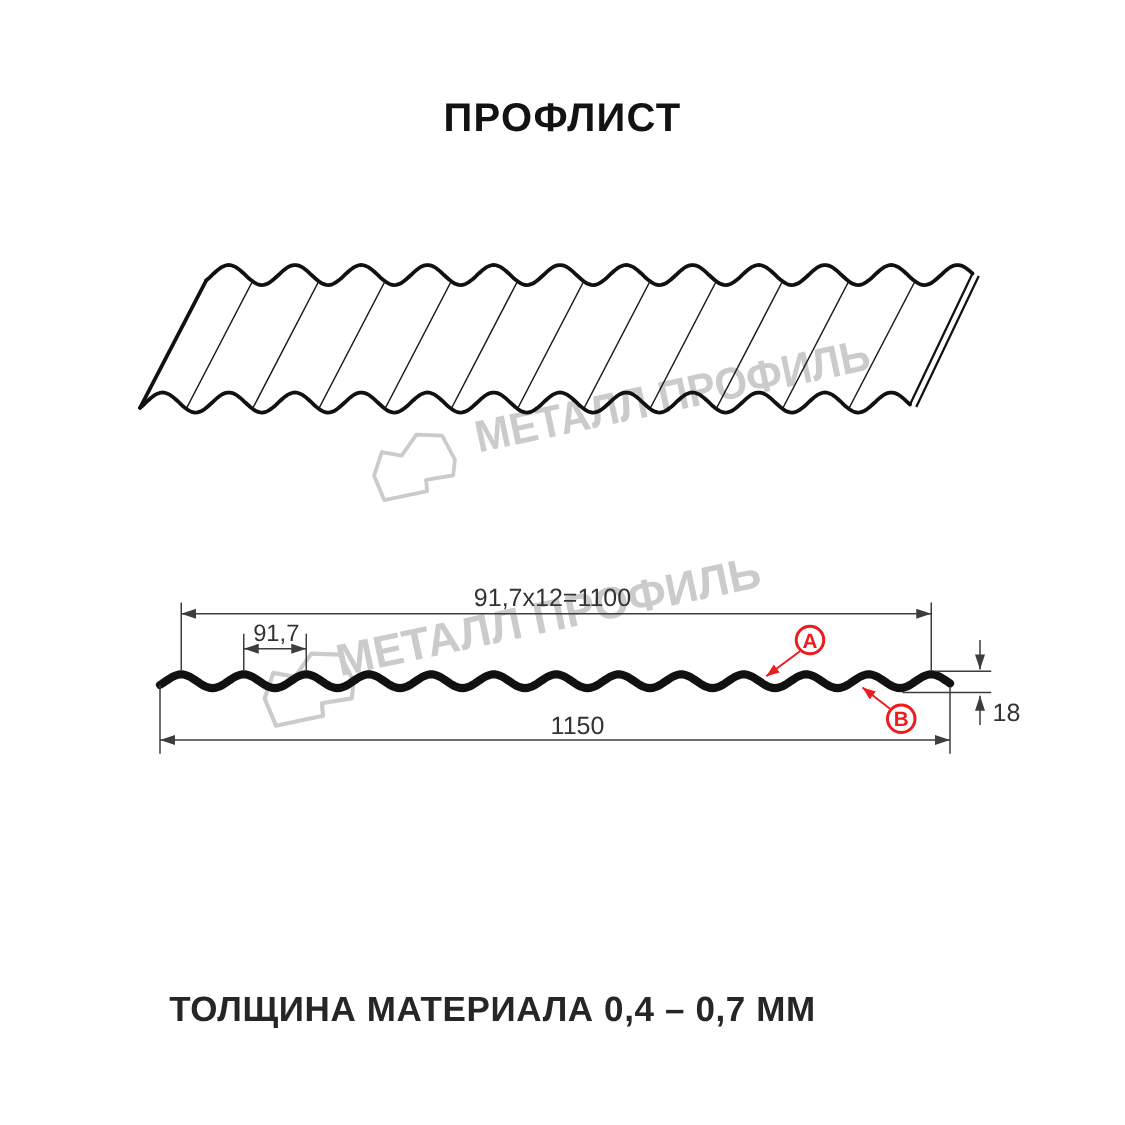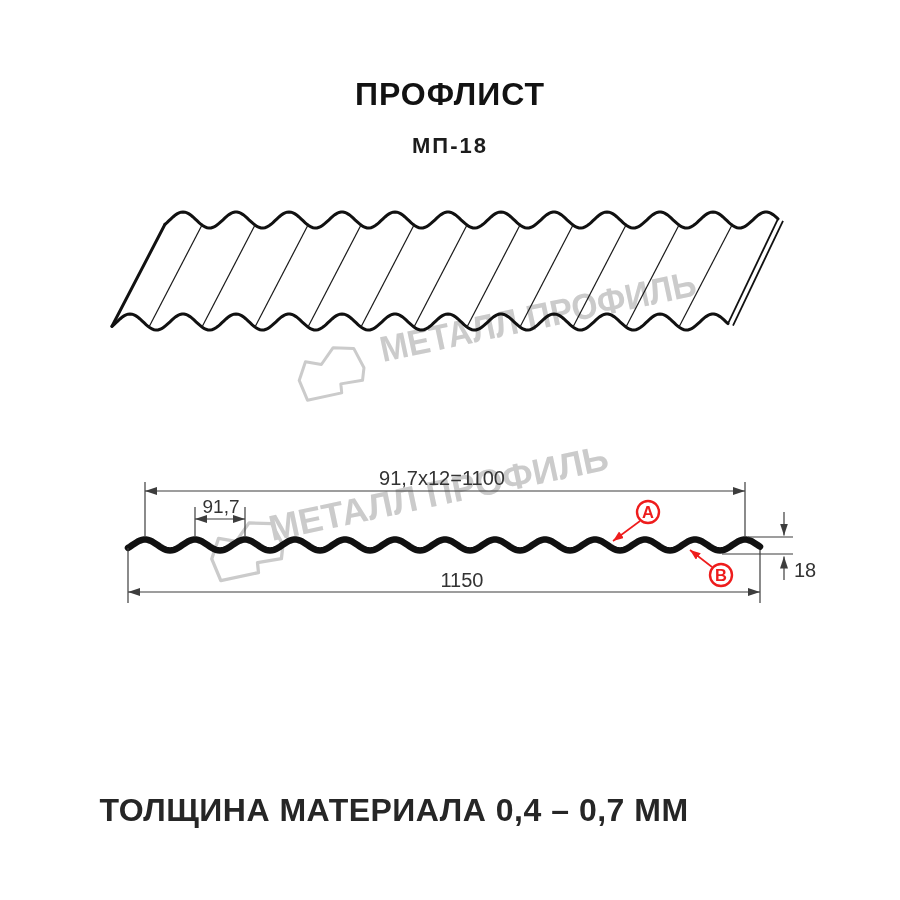--- a/index.html
+++ b/index.html
@@ -3,21 +3,21 @@
 <meta charset="utf-8">
 <style>
   html,body{margin:0;padding:0;background:#fff;}
   .stage{position:relative;width:900px;height:900px;background:#fff;overflow:hidden;
          font-family:"Liberation Sans","DejaVu Sans",sans-serif;}
   .title{position:absolute;top:76px;left:0;width:900px;text-align:center;
          font-size:32px;font-weight:800;letter-spacing:1px;color:#121212;}
   .subtitle{position:absolute;top:133px;left:0;width:900px;text-align:center;
          font-size:22px;font-weight:600;letter-spacing:2px;color:#1c1c1c;}
   .footnote{position:absolute;top:792px;left:0;width:788px;text-align:center;
-         font-size:32px;font-weight:600;letter-spacing:.5px;color:#262626;}
+         font-size:28px;font-weight:600;letter-spacing:.5px;color:#262626;}
   svg.art{position:absolute;left:0;top:0;}
   .wave3{stroke:#111;stroke-width:3;fill:none;stroke-linecap:round;}
   .wavex{stroke:#111;stroke-width:6.5;fill:none;stroke-linecap:round;}
   .thin{stroke:#1a1a1a;stroke-width:1.2;}
   .edge2{stroke:#111;stroke-width:1.8;fill:none;}
   .dim{stroke:var(--line,#3d3d3d);stroke-width:1.2;fill:none;}
   .dimfill{fill:var(--line,#3d3d3d);}
   .redfill{fill:var(--red,#ee1c1c);}
   .redln{stroke:var(--red,#ee1c1c);stroke-width:1.6;fill:none;}
   .redcirc{stroke:var(--red,#ee1c1c);stroke-width:2.4;fill:#fff;}
@@ -28,21 +28,20 @@
   text.wmtxt{fill:var(--wm,#cbcbcb);font-size:36px;font-weight:bold;
              font-family:"Liberation Sans",sans-serif;}
   .wmshape{stroke:var(--wm,#cbcbcb);stroke-width:3;fill:none;stroke-linejoin:round;}
 </style>
 </head>
 <body>
 
 <div class="stage">
 
   <div class="title">ПРОФЛИСТ</div>
-  <div class="subtitle">МП-18</div>
 
   <svg class="art" width="900" height="900" viewBox="0 0 900 900">
     <defs>
       <marker id="arrDim" markerWidth="13" markerHeight="9" refX="12" refY="4" orient="auto-start-reverse" markerUnits="userSpaceOnUse">
         <path d="M0,0L12,4L0,8Z" class="dimfill"></path>
       </marker>
       <marker id="arrRed" markerWidth="12" markerHeight="9" refX="10.5" refY="4" orient="auto" markerUnits="userSpaceOnUse">
         <path d="M0,0L10.5,4L0,8Z" class="redfill"></path>
       </marker>
     </defs>

